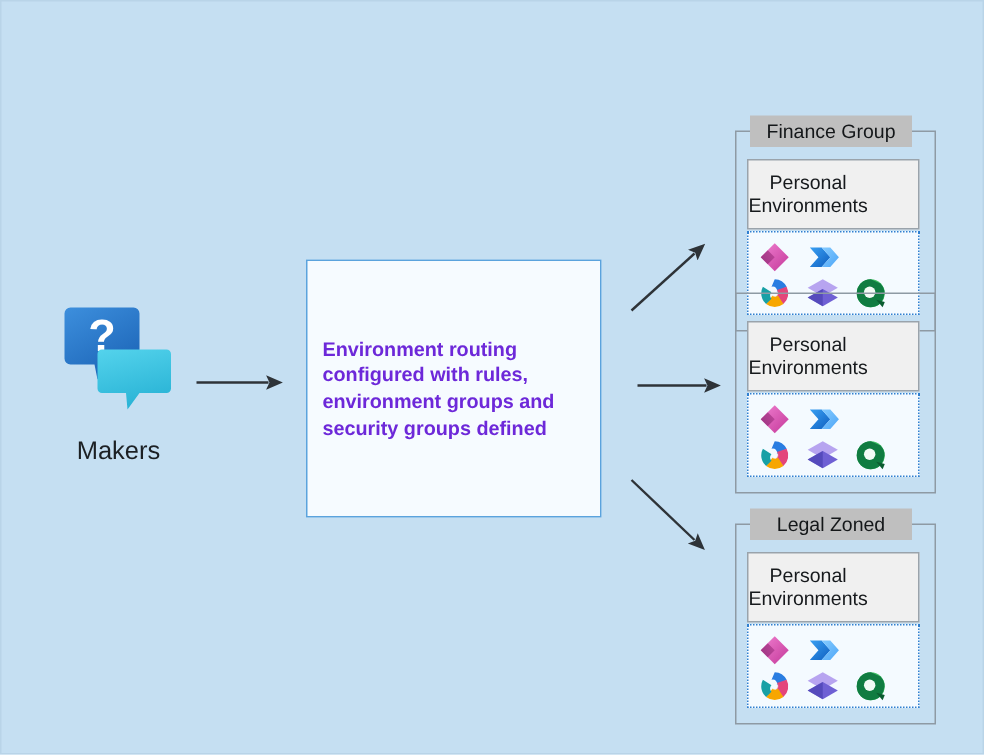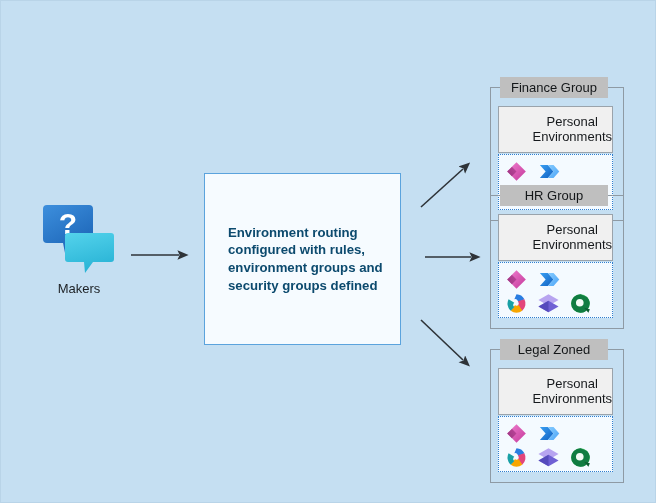--- a/index.html
+++ b/index.html
@@ -53,22 +53,22 @@
     width: 100px;
     text-align: center;
   }
   #makers-icon {
     position: relative;
     width: 84px;
     height: 80px;
     margin: 0 auto;
   }
   #makers-label {
-    margin-top: 4px;
-    font-size: 13px;
+    margin-top: 14px;
+    font-size: 17px;
     color: #1c2024;
     line-height: 1.2;
   }
 
   
   #center-box {
     position: absolute;
     left: 203px;
     top: 172px;
     width: 197px;
@@ -76,23 +76,23 @@
     background: #f6fbff;
     border: 1.6px solid #5ba3dd;
     box-sizing: border-box;
     display: flex;
     align-items: center;
     justify-content: flex-start;
   }
   #center-box-text {
     font-size: 13.2px;
     font-weight: bold;
-    color: #0c4a6e;
+    color: #6d28d9;
     line-height: 1.33;
-    padding: 0 12px 0 23px;
+    padding: 0 12px 0 10px;
     white-space: pre-line;
   }
 
   
   .arrow-svg {
     position: absolute;
     overflow: visible;
   }
   #arrow-maker-to-center { left: 130px; top: 243px; }
   #arrow-to-finance      { left: 418px; top: 160px; }
@@ -133,21 +133,21 @@
     position: absolute;
     left: 7px;
     top: 18px;
     width: 115px;
     height: 47px;
     background: #f0f0f0;
     border: 1px solid #9aa3ab;
     box-sizing: border-box;
     display: flex;
     align-items: center;
-    justify-content: flex-end;
+    justify-content: flex-start;
     text-align: center;
   }
   .env-card-text {
     font-size: 13px;
     color: #16191c;
     line-height: 1.14;
     white-space: pre-line;
   }
 
   
@@ -285,21 +285,20 @@
           <circle cx="16" cy="16" r="13" fill="#3fbf63"></circle>
           <path d="M16 3 a13 13 0 0 0 0 26 a13 13 0 0 0 9 -22 Z" fill="#107c41"></path>
           <circle cx="15" cy="15" r="5.3" fill="#f2fbf5"></circle>
           <path d="M21 22 L27 29 L29 24 Z" fill="#0b5c30"></path>
         </svg>
       </div>
     </div>
   </div>
 
   <div class="group-box" id="group-hr">
-    <div class="group-label">HR Group</div>
     <div class="env-card">
       <div class="env-card-text">Personal
 Environments</div>
     </div>
     <div class="apps-tray">
       <div class="apps-row">
         <svg class="app-icon" viewBox="0 0 32 32">
           <path d="M16 3 L29 16 L16 29 L3 16 Z" fill="url(#paA)"></path>
           <path d="M16 3 L9.5 9.5 L16 16 L9.5 22.5 L16 29 L9.5 22.5 L3 16 Z" fill="url(#paB)" opacity="0.92"></path>
         </svg>

